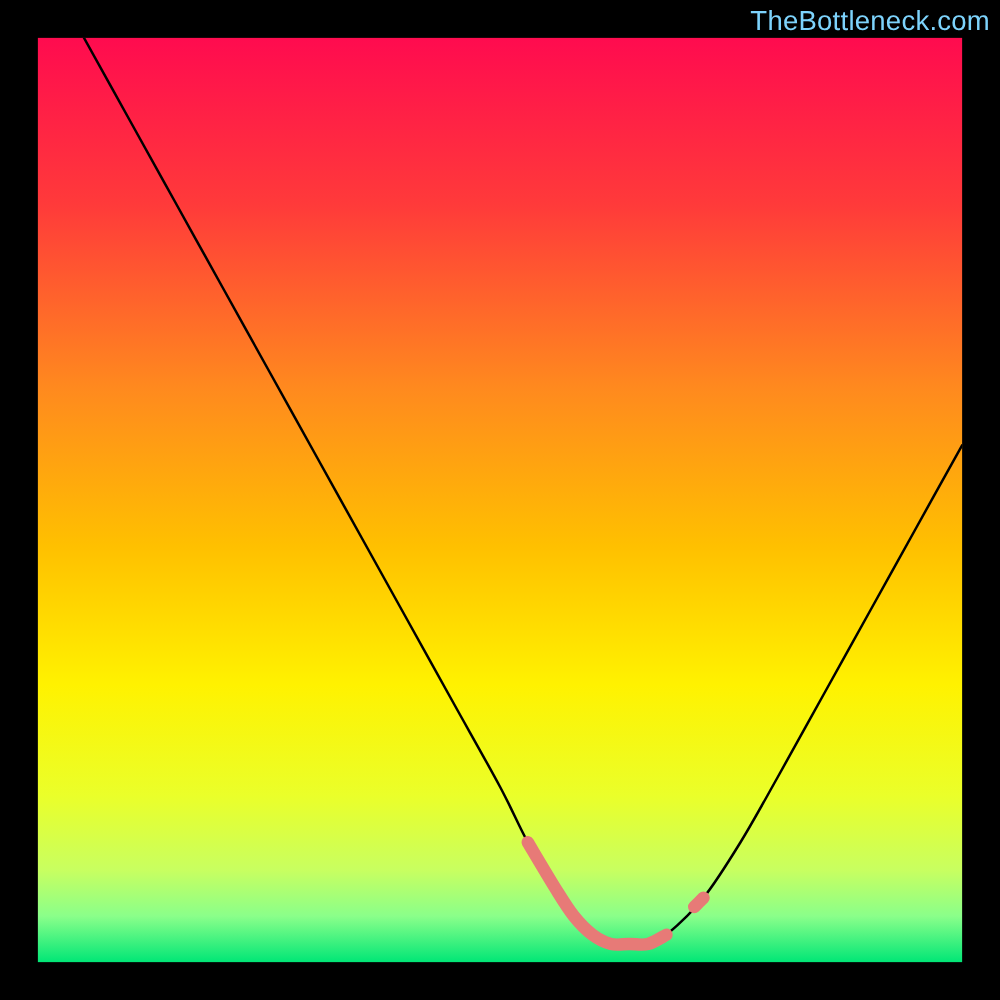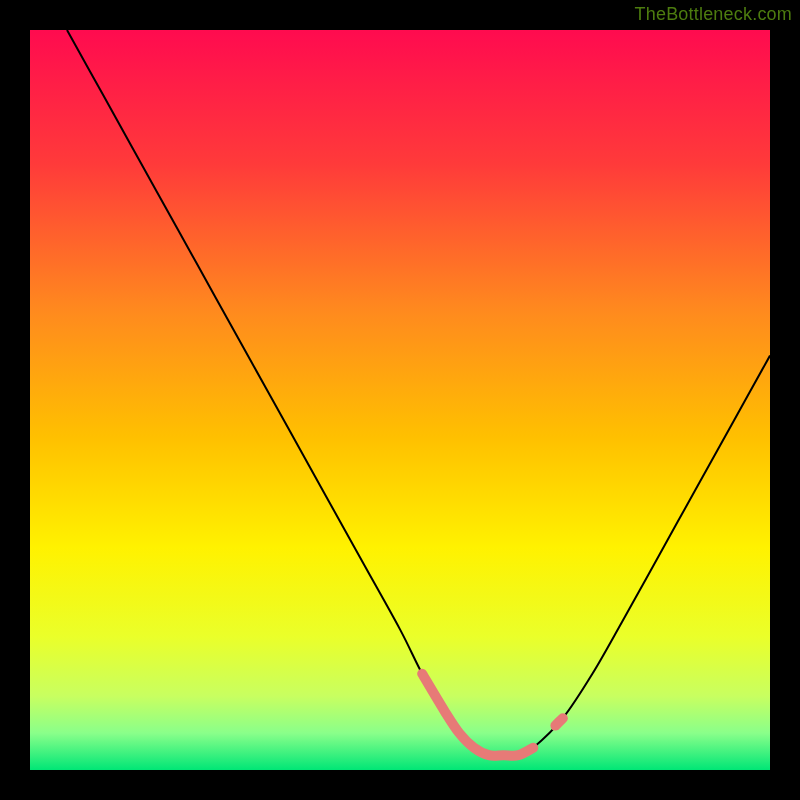--- a/index.html
+++ b/index.html
@@ -14,22 +14,22 @@
   .outer {
     position: relative;
     width: 800px;
     height: 800px;
     background: #000;
   }
   .watermark {
     position: absolute;
     top: 4px;
     right: 8px;
-    color: #4d7c0f;
-    font-size: 18px;
+    color: #7dd3fc;
+    font-size: 22px;
     font-weight: 500;
     letter-spacing: 0.2px;
     z-index: 50;
   }
   .plot {
     position: absolute;
     left: 30px;
     top: 30px;
     width: 740px;
     height: 740px;

